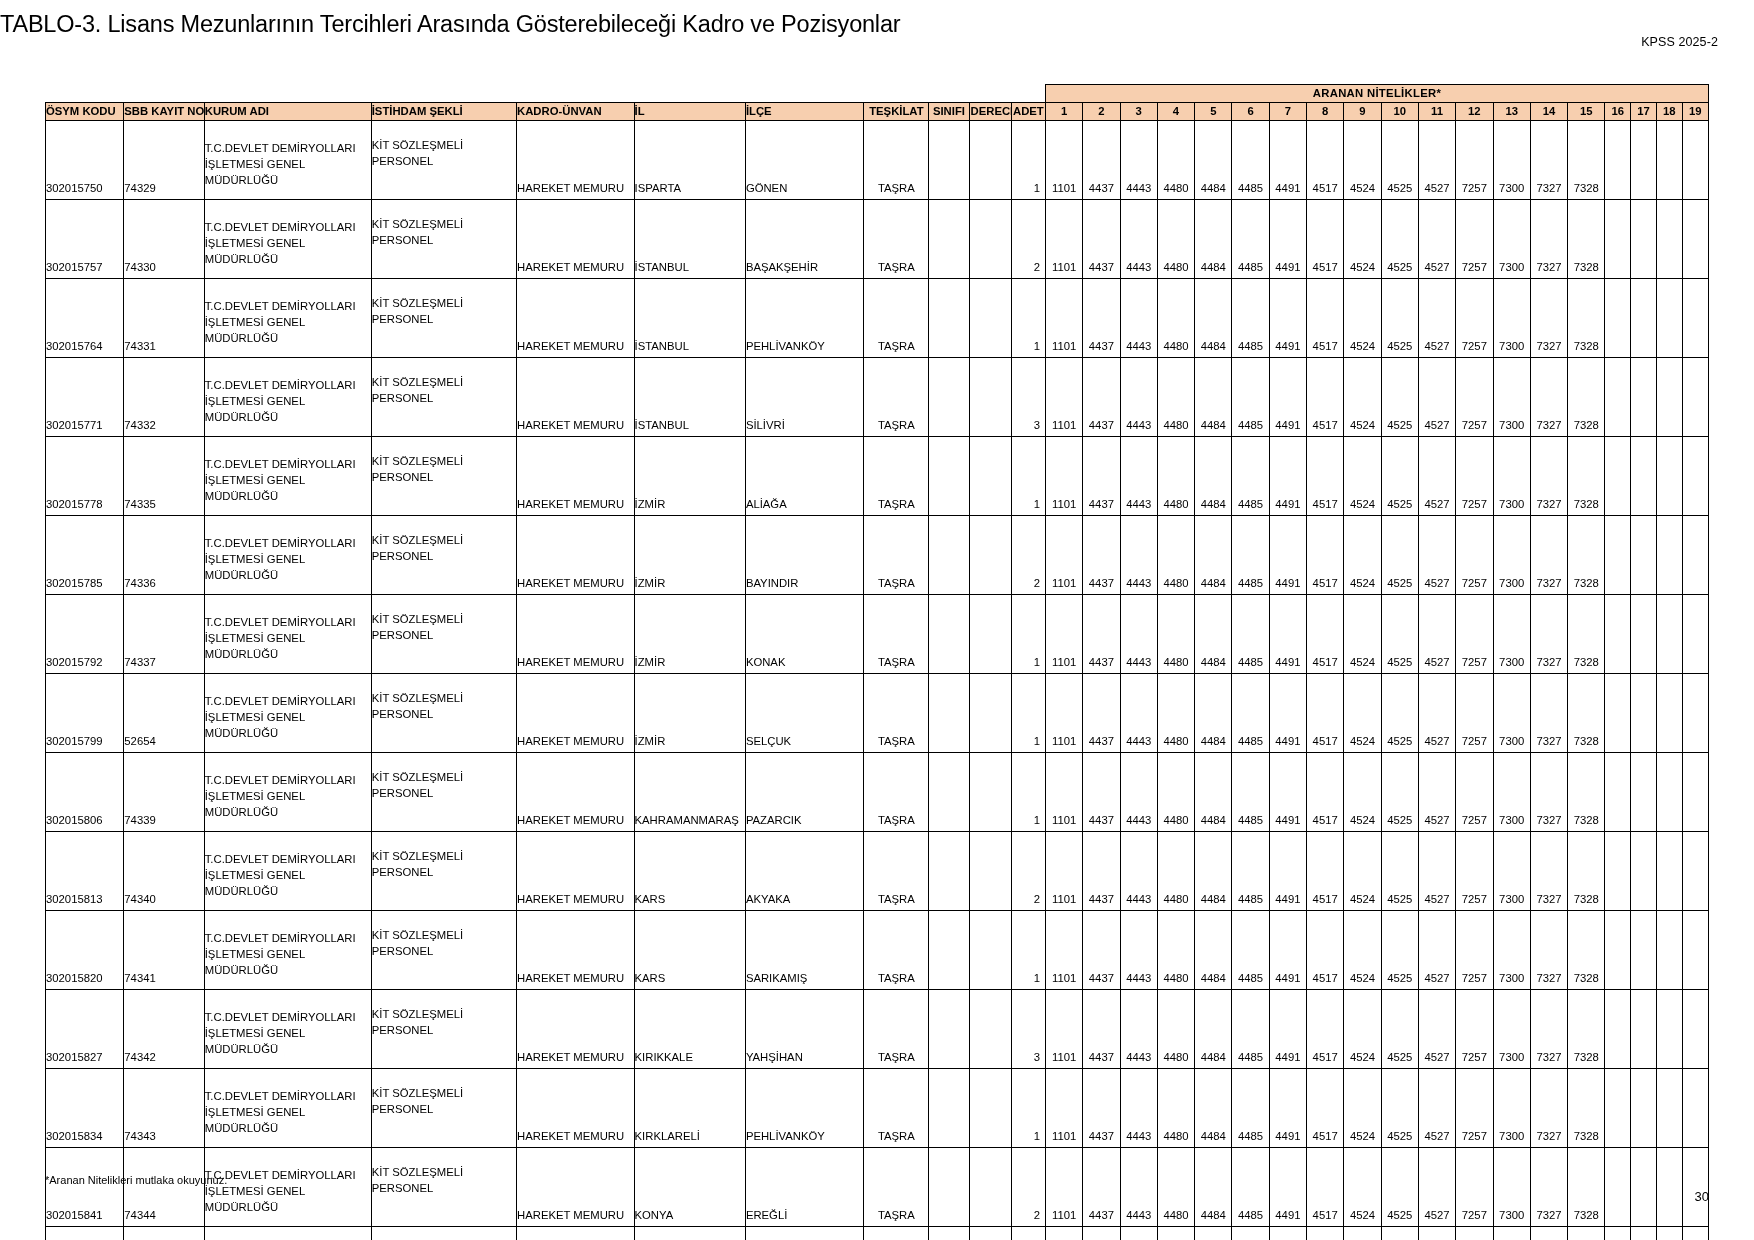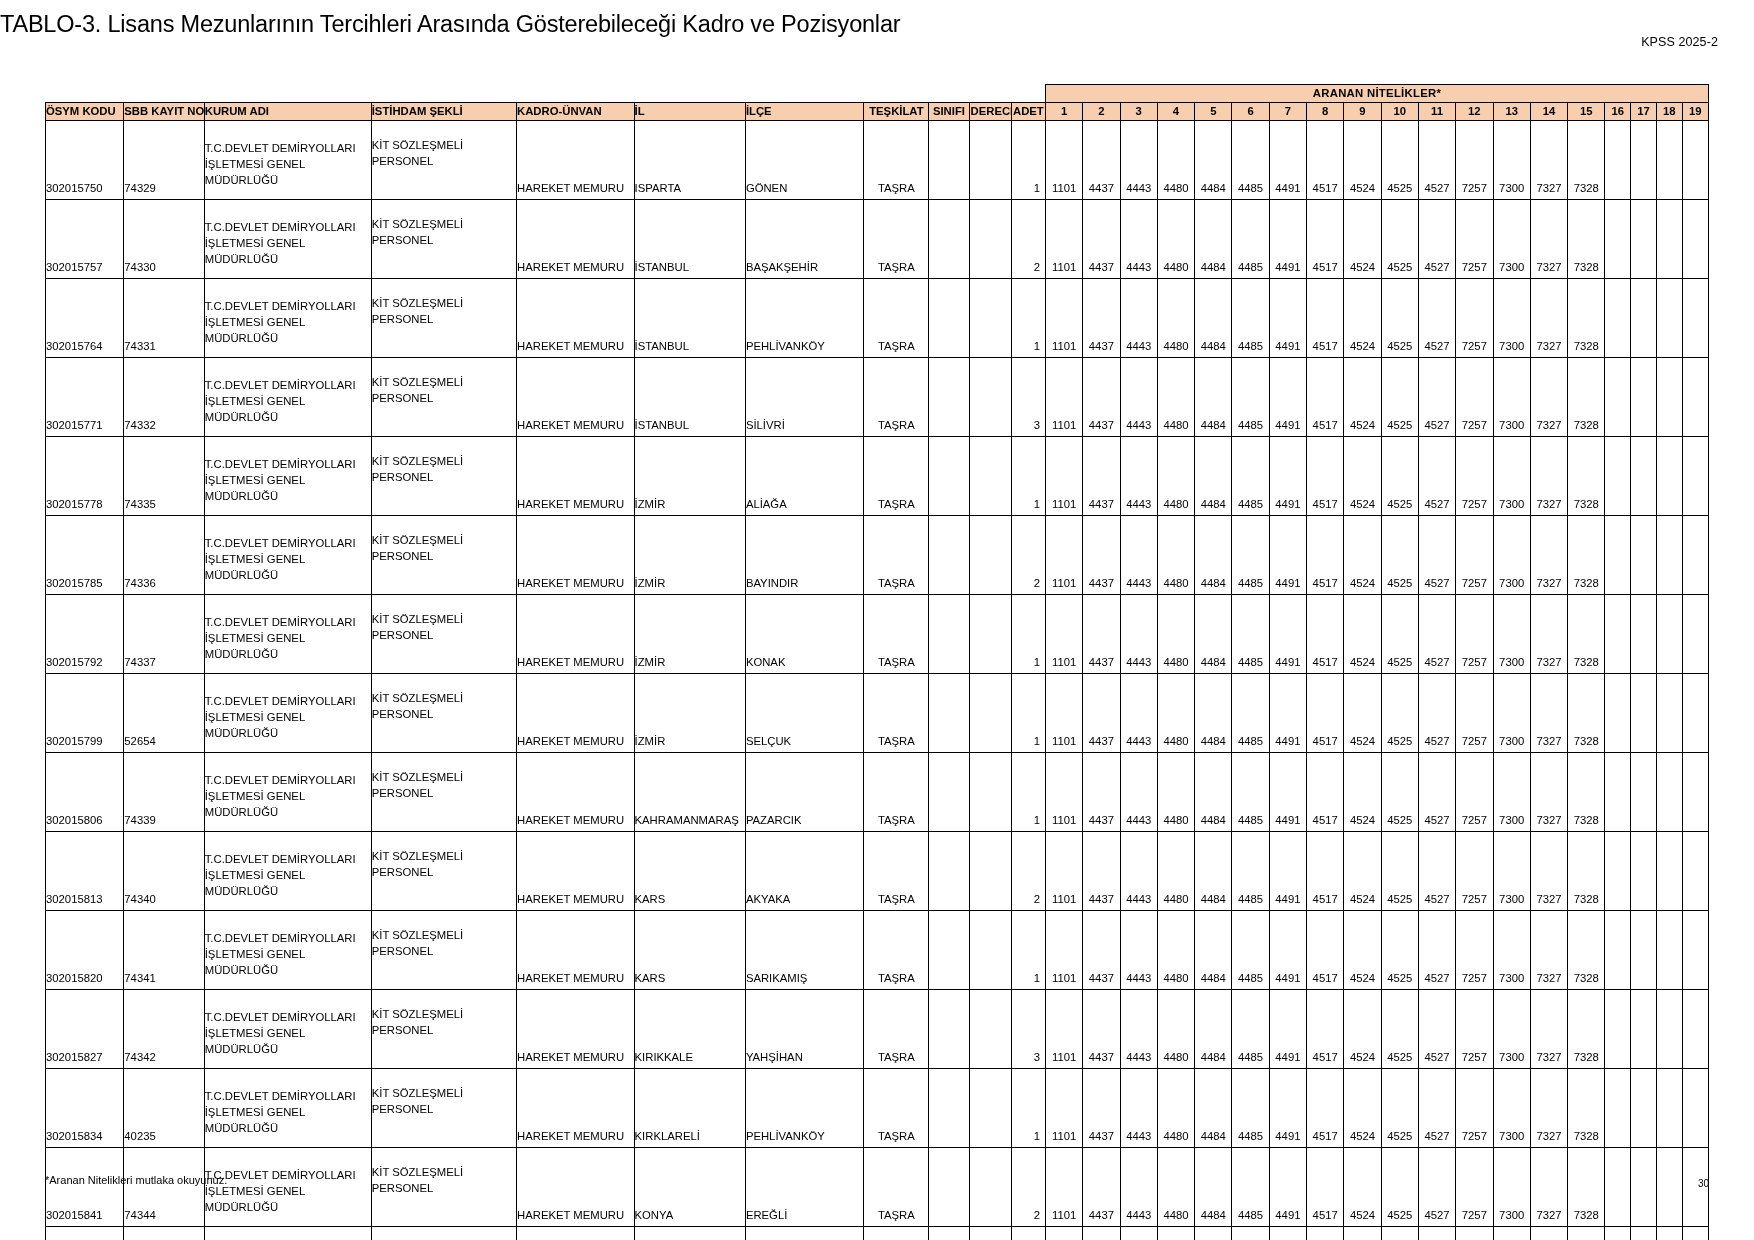--- a/index.html
+++ b/index.html
@@ -157,22 +157,22 @@
   }
   .footnote {
     position: absolute;
     left: 0;
     top: 0;
     font-size: 11px;
   }
   .page-num {
     position: absolute;
     right: 0;
-    top: 4px;
-    font-size: 10px;
+    top: 15px;
+    font-size: 13px;
   }
 </style>
 </head>
 <body>
 
 <div class="page">
 
   <div class="doc-header">
     <div class="doc-title">TABLO-3. Lisans Mezunlarının Tercihleri Arasında Gösterebileceği Kadro ve Pozisyonlar</div>
     <div class="exam-tag">KPSS 2025-2</div>
@@ -714,21 +714,21 @@
             <td class="nit">7300</td>
             <td class="nit">7327</td>
             <td class="nit">7328</td>
             <td class="nit"></td>
             <td class="nit"></td>
             <td class="nit"></td>
             <td class="nit"></td>
           </tr>
           <tr>
             <td class="code">302015834</td>
-            <td class="sbb">40235</td>
+            <td class="sbb">74343</td>
             <td class="kurum">
               <span class="kurum-line">T.C.DEVLET DEMİRYOLLARI</span>
               <span class="kurum-line">İŞLETMESİ GENEL</span>
               <span class="kurum-line">MÜDÜRLÜĞÜ</span>
             </td>
             <td class="istihdam">
               <span class="kurum-line">KİT SÖZLEŞMELİ</span>
               <span class="kurum-line">PERSONEL</span>
             </td>
             <td class="unvan">HAREKET MEMURU</td>

